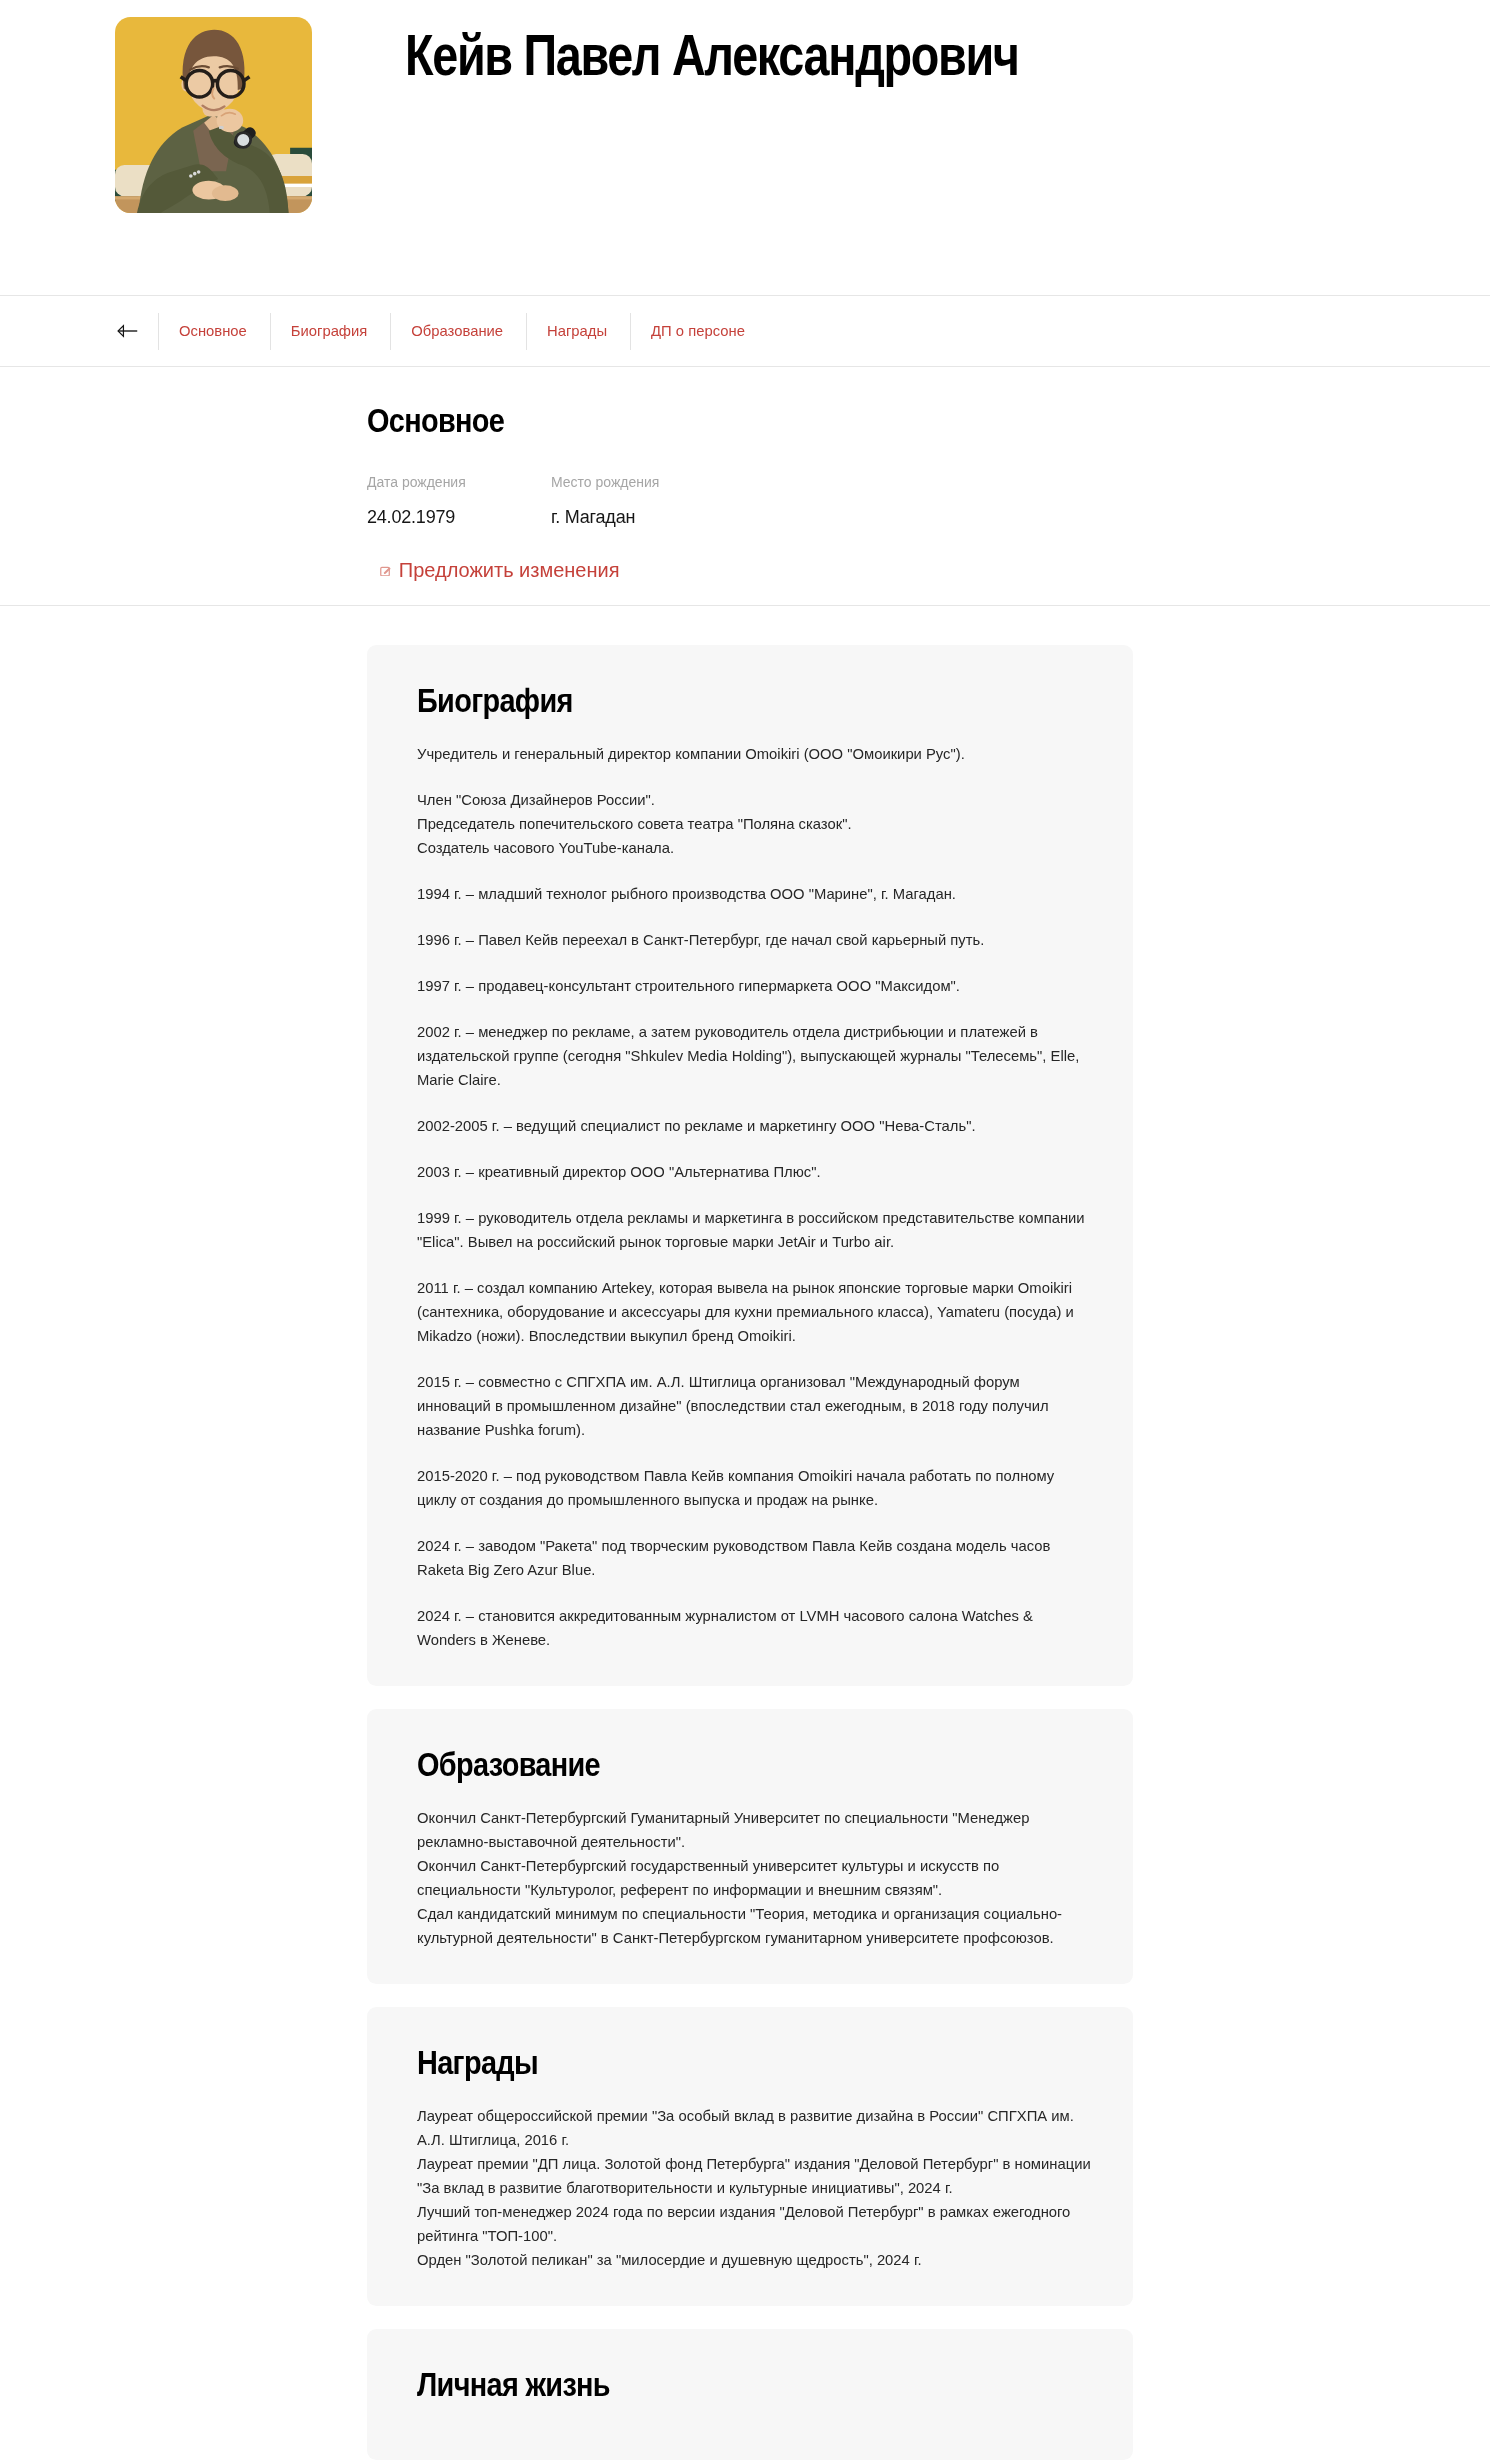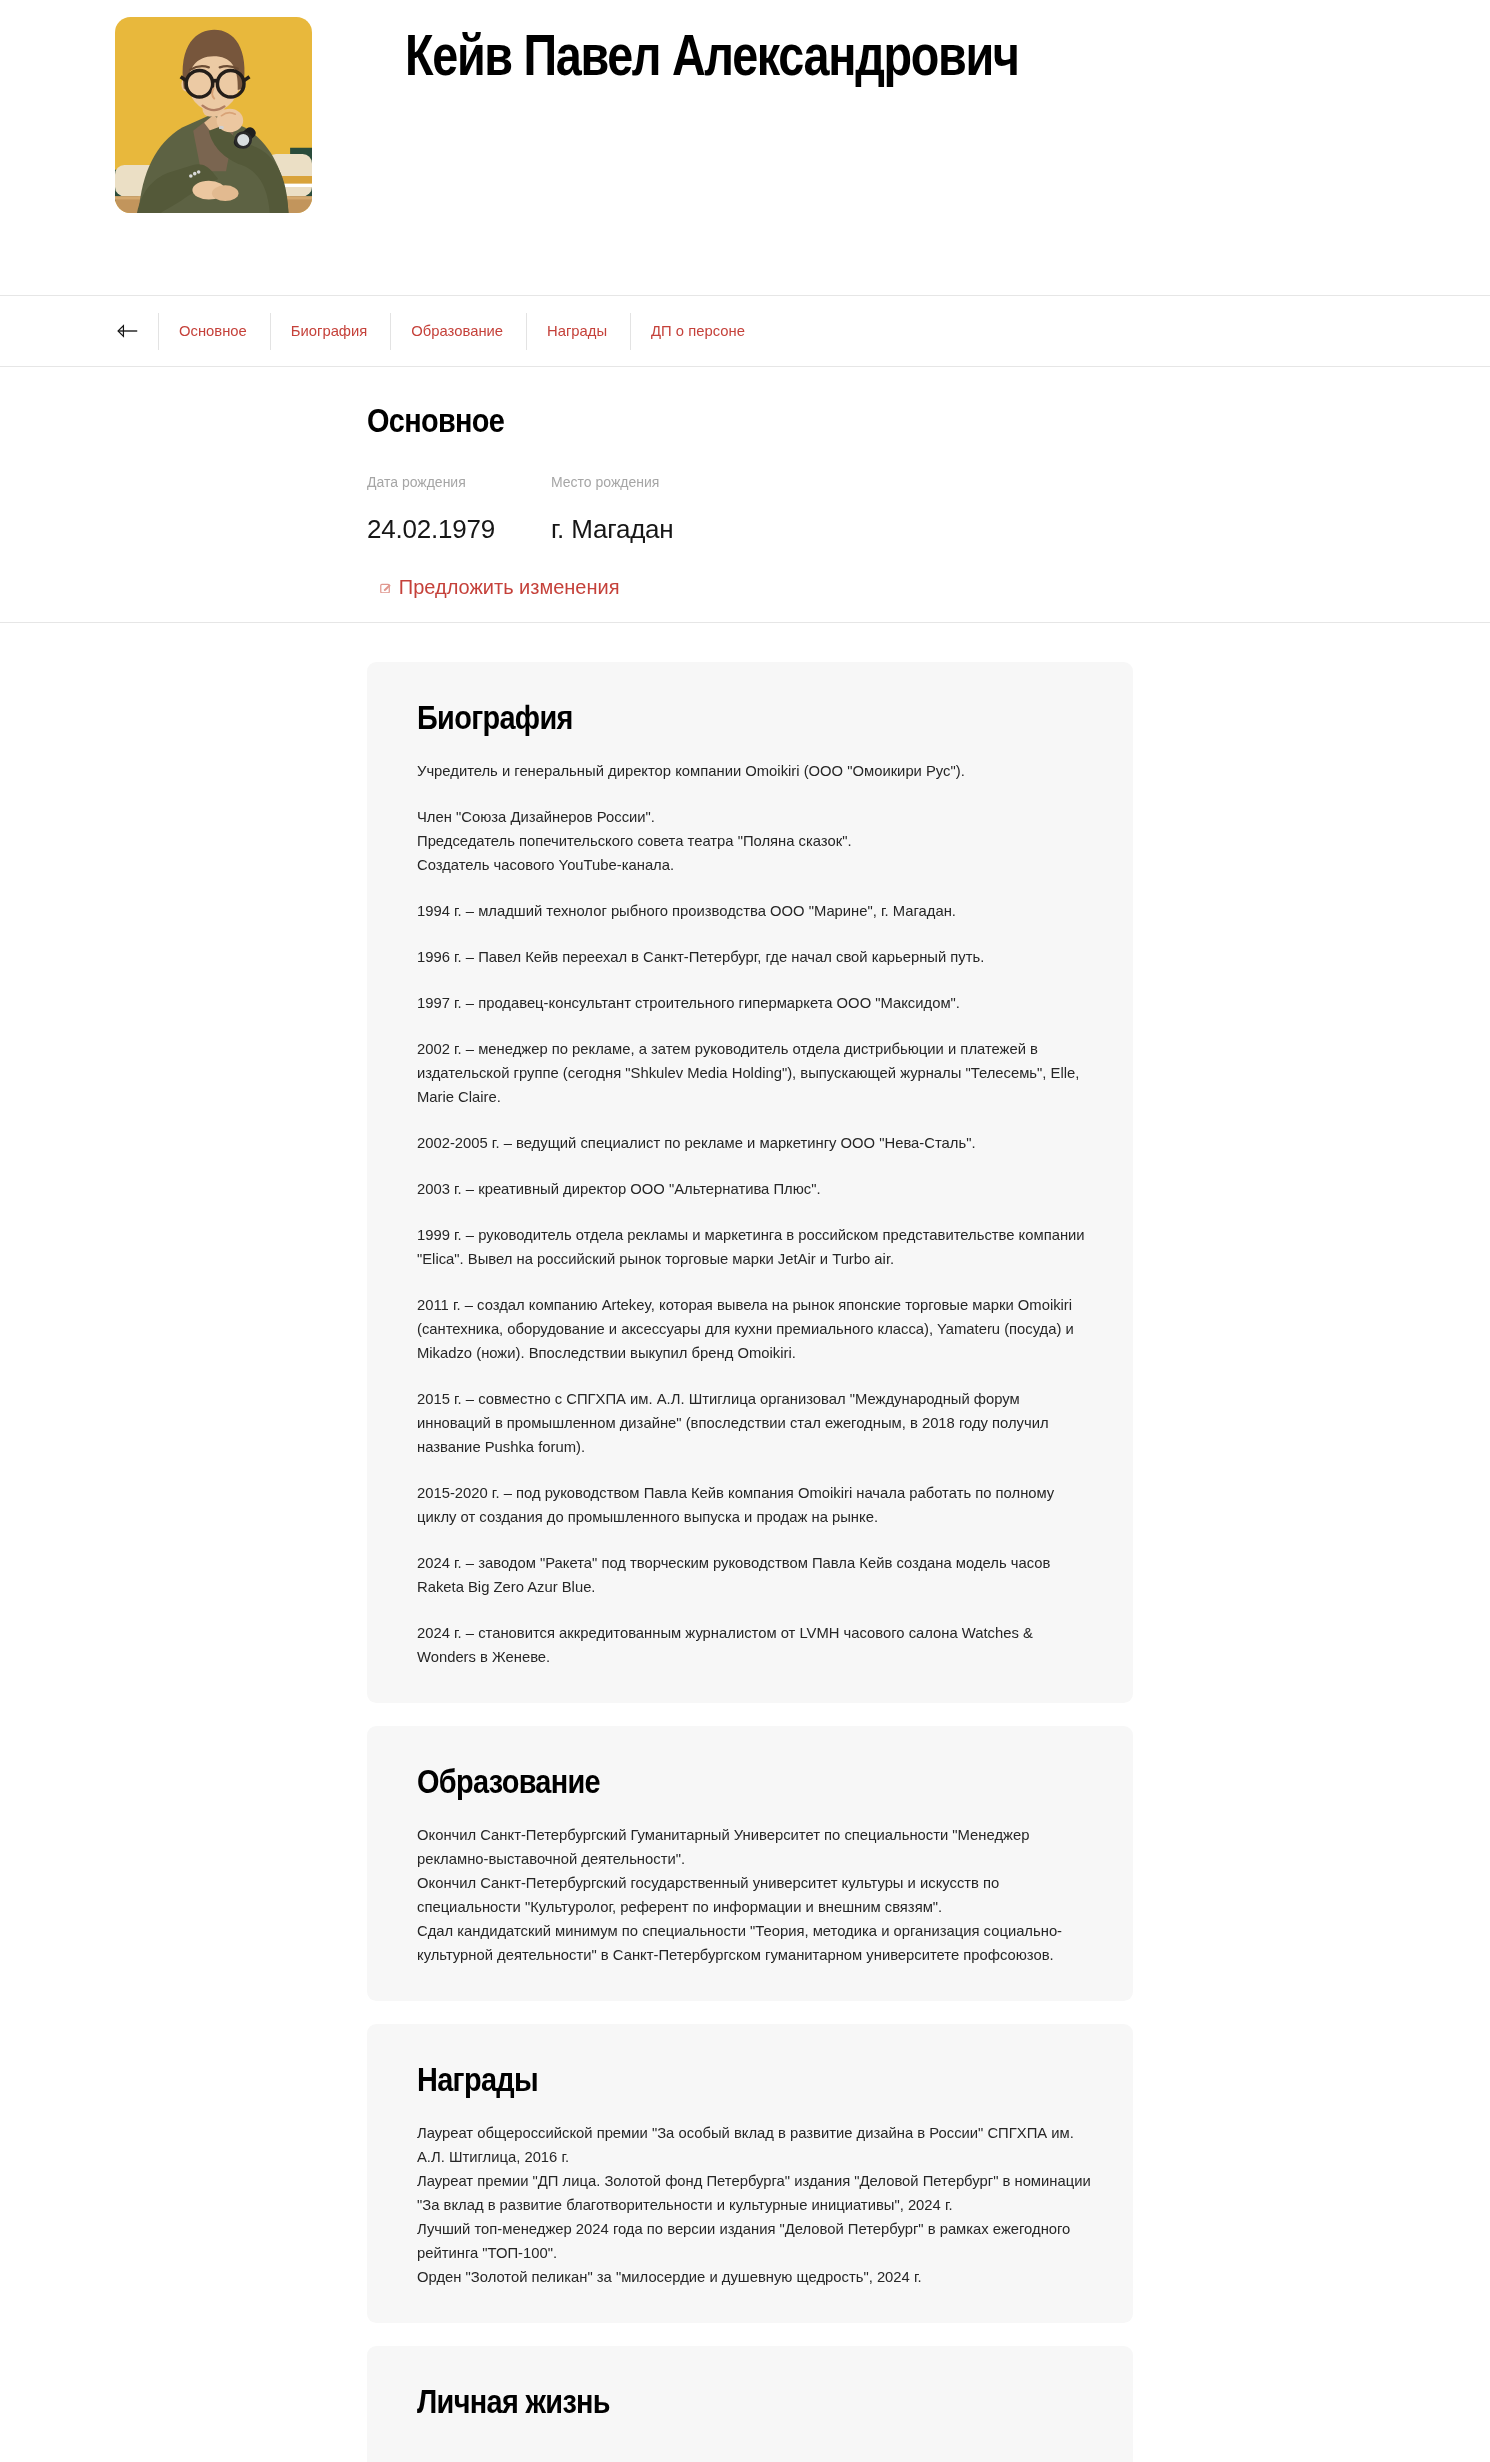--- a/index.html
+++ b/index.html
@@ -60,22 +60,22 @@
     border-bottom:0.8px solid var(--divider);
   }
   .h-big{
     margin:0;font-size:34px;font-weight:800;color:#000;
     letter-spacing:-0.8px;white-space:nowrap;
     transform:scaleX(0.85);transform-origin:left top;
   }
   .basic .h-big{margin-bottom:34px;}
   .fields{display:flex;}
   .field:first-child{min-width:184px;}
-  .field-label{font-size:14px;color:var(--label-gray);margin-bottom:24px;}
-  .field-value{font-size:26px;color:#161616;letter-spacing:-0.2px;}
+  .field-label{font-size:14px;color:var(--label-gray);margin-bottom:17px;}
+  .field-value{font-size:18px;color:#161616;letter-spacing:-0.2px;}
   .suggest-link{
     display:inline-flex;align-items:center;gap:7px;
     margin:31px 0 0 13.2px;
     color:var(--accent);font-size:20px;text-decoration:none;cursor:pointer;
   }
   .suggest-link svg{display:block;}
 
   
   .content{padding:39px 0 12.4px 367px;}
   .card{

